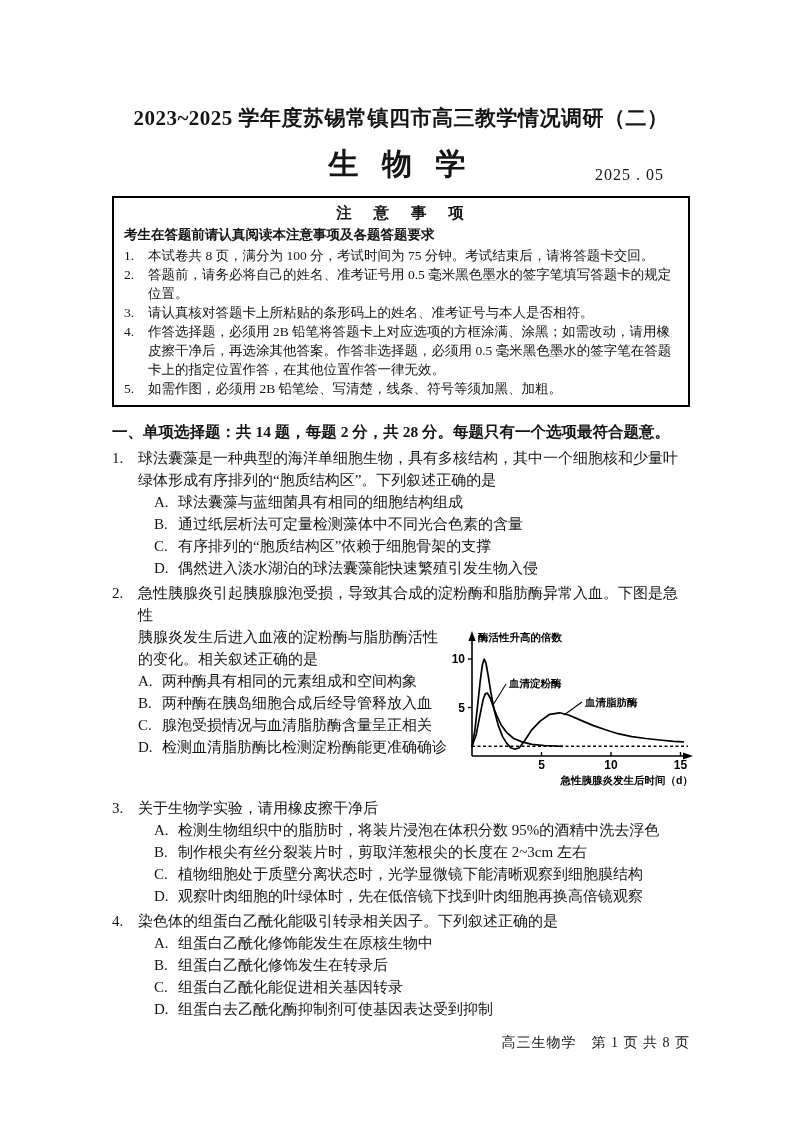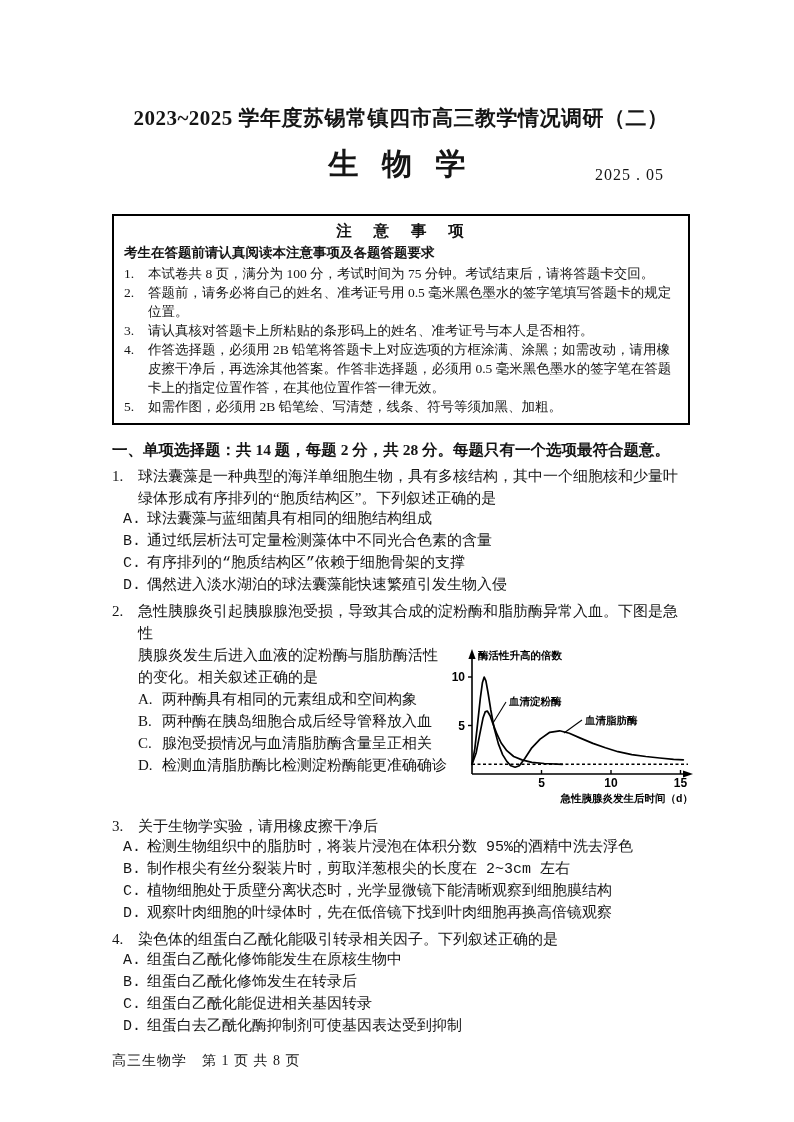--- a/index.html
+++ b/index.html
@@ -10,45 +10,45 @@
   }
   .content{position:absolute; left:112px; top:104px; width:578px;}
 
   
   .exam-title{font-size:21px; font-weight:bold; text-align:center; letter-spacing:.5px; white-space:nowrap;}
   .subject-row{position:relative; margin-top:10px; height:44px;}
   .subject{font-size:30px; font-weight:bold; text-align:center; letter-spacing:8px; line-height:44px;}
   .exam-date{position:absolute; right:26px; bottom:2px; font-size:16px; letter-spacing:1px;margin-left:12px;}
 
   
-  .notice{border:2px solid #000; margin-top:28px; padding:5px 12px 7px 10px; line-height:19px;}
+  .notice{border:2px solid #000; margin-top:10px; padding:5px 12px 7px 10px; line-height:19px;}
   .notice-title{text-align:center; font-weight:bold; font-size:15.5px; letter-spacing:9px; text-indent:9px; margin-bottom:3px;}
   .notice-intro{font-weight:bold; font-size:13.5px; margin-bottom:2px;}
   .nitem{font-size:13.5px; padding-left:24px;}
   .nnum{display:inline-block; width:24px; margin-left:-24px;}
 
   
   .section-heading{font-weight:bold; font-size:15.5px; margin-top:13px; line-height:24px; white-space:nowrap;}
   .q{margin-top:3px; font-size:15px; line-height:22px;}
   .stem{padding-left:26px;}
   .qnum{display:inline-block; width:26px; margin-left:-26px;}
-  .opts{margin-left:11px;font-family:Liberation Mono, monospace;}
+  .opts{margin-left:42px;}
   .opt{white-space:nowrap;}
   .olabel{display:inline-block; min-width:24px;}
   .q2-row{display:flex; margin-left:26px;}
   .q2-left{width:312px; flex:none;}
   .q2-chart{flex:1; padding-top:0;}
 
   
   .chart-svg text{font-family:"Liberation Sans","DejaVu Sans",sans-serif;}
   .tick-label{font-size:12px; font-weight:bold; font-family:"Liberation Serif",serif;}
   .axis-label{font-size:10.5px; font-weight:bold;}
   .series-label{font-size:10.5px; font-weight:bold;}
 
-  .page-footer{text-align:left; font-size:14px; margin-top:14px; letter-spacing:1px;}
+  .page-footer{text-align:right; font-size:14px; margin-top:14px; letter-spacing:1px;}
 </style>
 </head>
 <body>
 
 <div class="page">
   <div class="content">
 
     <div class="exam-title">2023~2025 学年度苏锡常镇四市高三教学情况调研（二）</div>
 
     <div class="subject-row">

